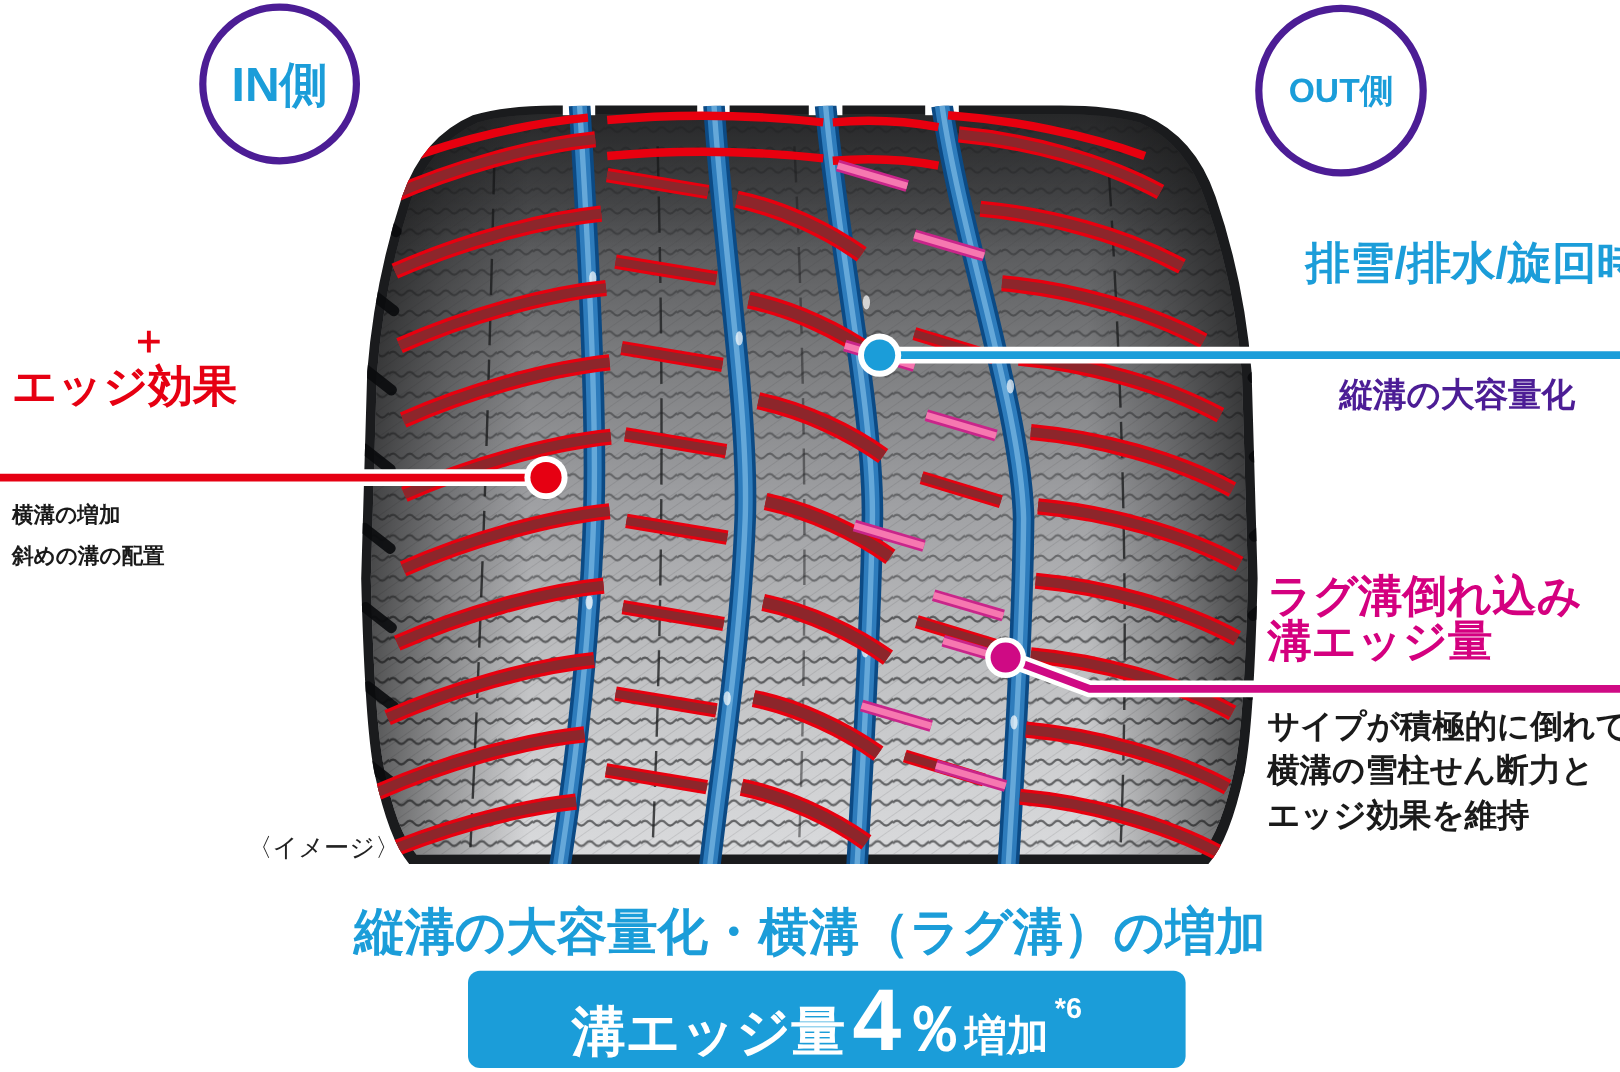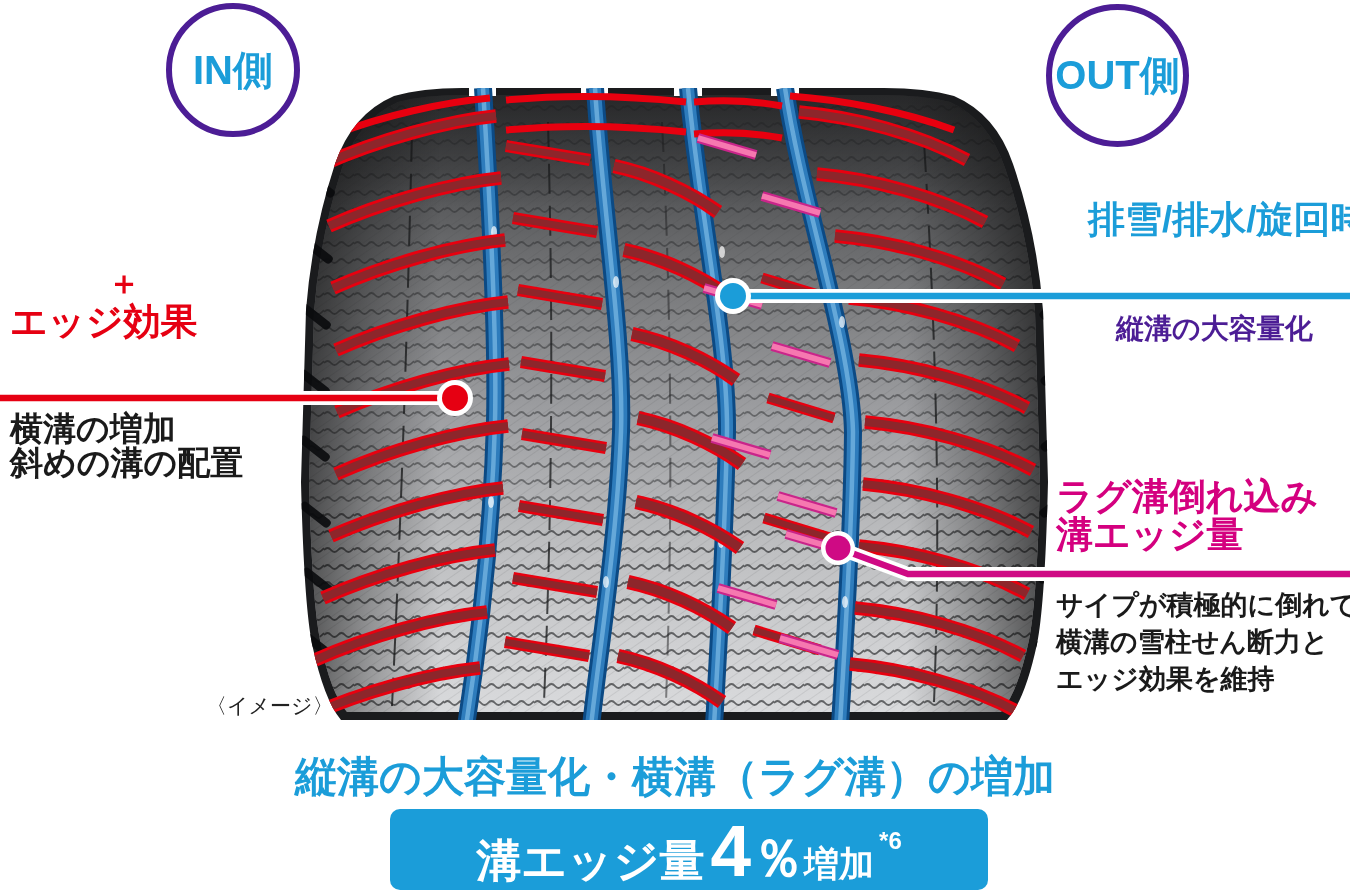--- a/index.html
+++ b/index.html
@@ -4,28 +4,28 @@
 <style>
   html,body{margin:0;padding:0;background:#fff;}
   body{font-family:"Liberation Sans","DejaVu Sans",sans-serif;}
   #canvas{position:relative;width:1350px;height:893px;background:#fff;overflow:hidden;}
 
   
   .side-circle{position:absolute;border:6px solid #4c1d95;border-radius:50%;
     display:flex;align-items:center;justify-content:center;
     color:#1b9dd9;font-weight:600;box-sizing:border-box;background:#fff;}
   #in-circle{left:166px;top:3px;width:134px;height:134px;font-size:40px;}
-  #out-circle{left:1046px;top:4px;width:143px;height:143px;font-size:40px;}
+  #out-circle{left:1046px;top:4px;width:143px;height:143px;font-size:28px;}
 
   
   .note{position:absolute;}
   #left-heading{left:10px;top:263px;width:228px;color:#e60012;font-weight:800;
     font-size:37px;line-height:39px;white-space:nowrap;}
   #left-heading .plus{display:block;text-align:center;font-size:33px;}
-  #left-desc{left:10px;top:412px;color:#1a1a1a;font-weight:600;font-size:33px;line-height:34px;white-space:nowrap;}
+  #left-desc{left:10px;top:412px;color:#1a1a1a;font-weight:600;font-size:18px;line-height:34px;white-space:nowrap;}
 
   
   #rt-heading{left:1056px;top:200px;color:#1b9dd9;font-weight:800;font-size:37px;line-height:39px;white-space:nowrap;margin-left:32px;}
   #rt-desc{left:1116px;top:310px;color:#4c1d95;font-weight:600;font-size:28px;white-space:nowrap;}
 
   
   #rb-heading{left:1056px;top:478px;color:#d4007f;font-weight:800;font-size:37px;line-height:38px;white-space:nowrap;}
   #rb-desc{left:1056px;top:587px;color:#1a1a1a;font-weight:600;font-size:27px;line-height:37px;white-space:nowrap;}
 
   

